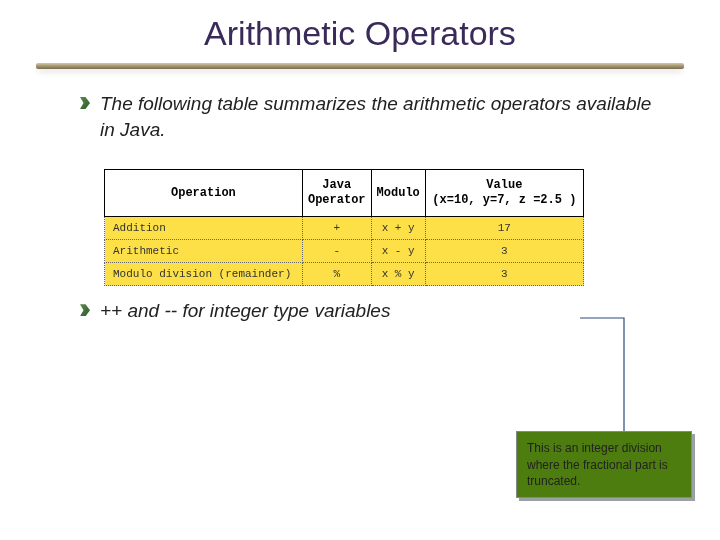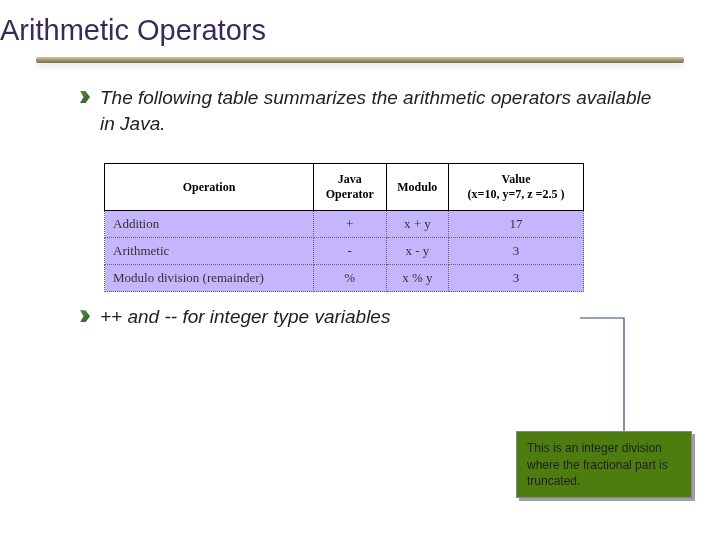--- a/index.html
+++ b/index.html
@@ -5,21 +5,22 @@
   * { box-sizing: border-box; margin: 0; padding: 0; }
   body {
     width: 720px;
     height: 540px;
     background: #fff;
     font-family: Verdana, Geneva, sans-serif;
     position: relative;
     overflow: hidden;
   }
   .title {
-    font-size: 29px;
+    text-align: center;
+    font-size: 34px;
     color: #3a2a5a;
     font-weight: 400;
     margin-top: 14px;
     font-family: "Comic Sans MS", "Trebuchet MS", sans-serif;
   }
   .rule {
     margin: 10px 36px 0 36px;
     height: 6px;
     background: linear-gradient(#d4c9a8, #9b8c6a 60%, #7a6d4e);
     border-radius: 2px;
@@ -40,38 +41,38 @@
     color: #222;
   }
   .table-wrap {
     margin: 16px 0 0 24px;
     width: 480px;
     background: #fff;
   }
   table {
     width: 100%;
     border-collapse: collapse;
-    font-family: Liberation Serif, serif;
+    font-family: Liberation Mono, monospace;
     margin-top: 27px;
   }
   th {
     font-size: 12px;
     font-weight: bold;
     text-align: center;
     padding: 8px 4px;
     border: 1px solid #000;
     background: #fff;
     line-height: 1.25;
   }
   td {
-    font-size: 13px;
+    font-size: 11px;
     text-align: center;
     padding: 5px 4px;
     border: 1px dotted #666;
-    background: #c4b5fd;
+    background: #fde047;
     color: #333;
   }
   td.opname { text-align: left; padding-left: 8px; }
   .second-bullet { margin-top: 12px; }
   .callout {
     position: absolute;
     right: 28px;
     bottom: 42px;
     width: 176px;
     padding: 8px 10px;

